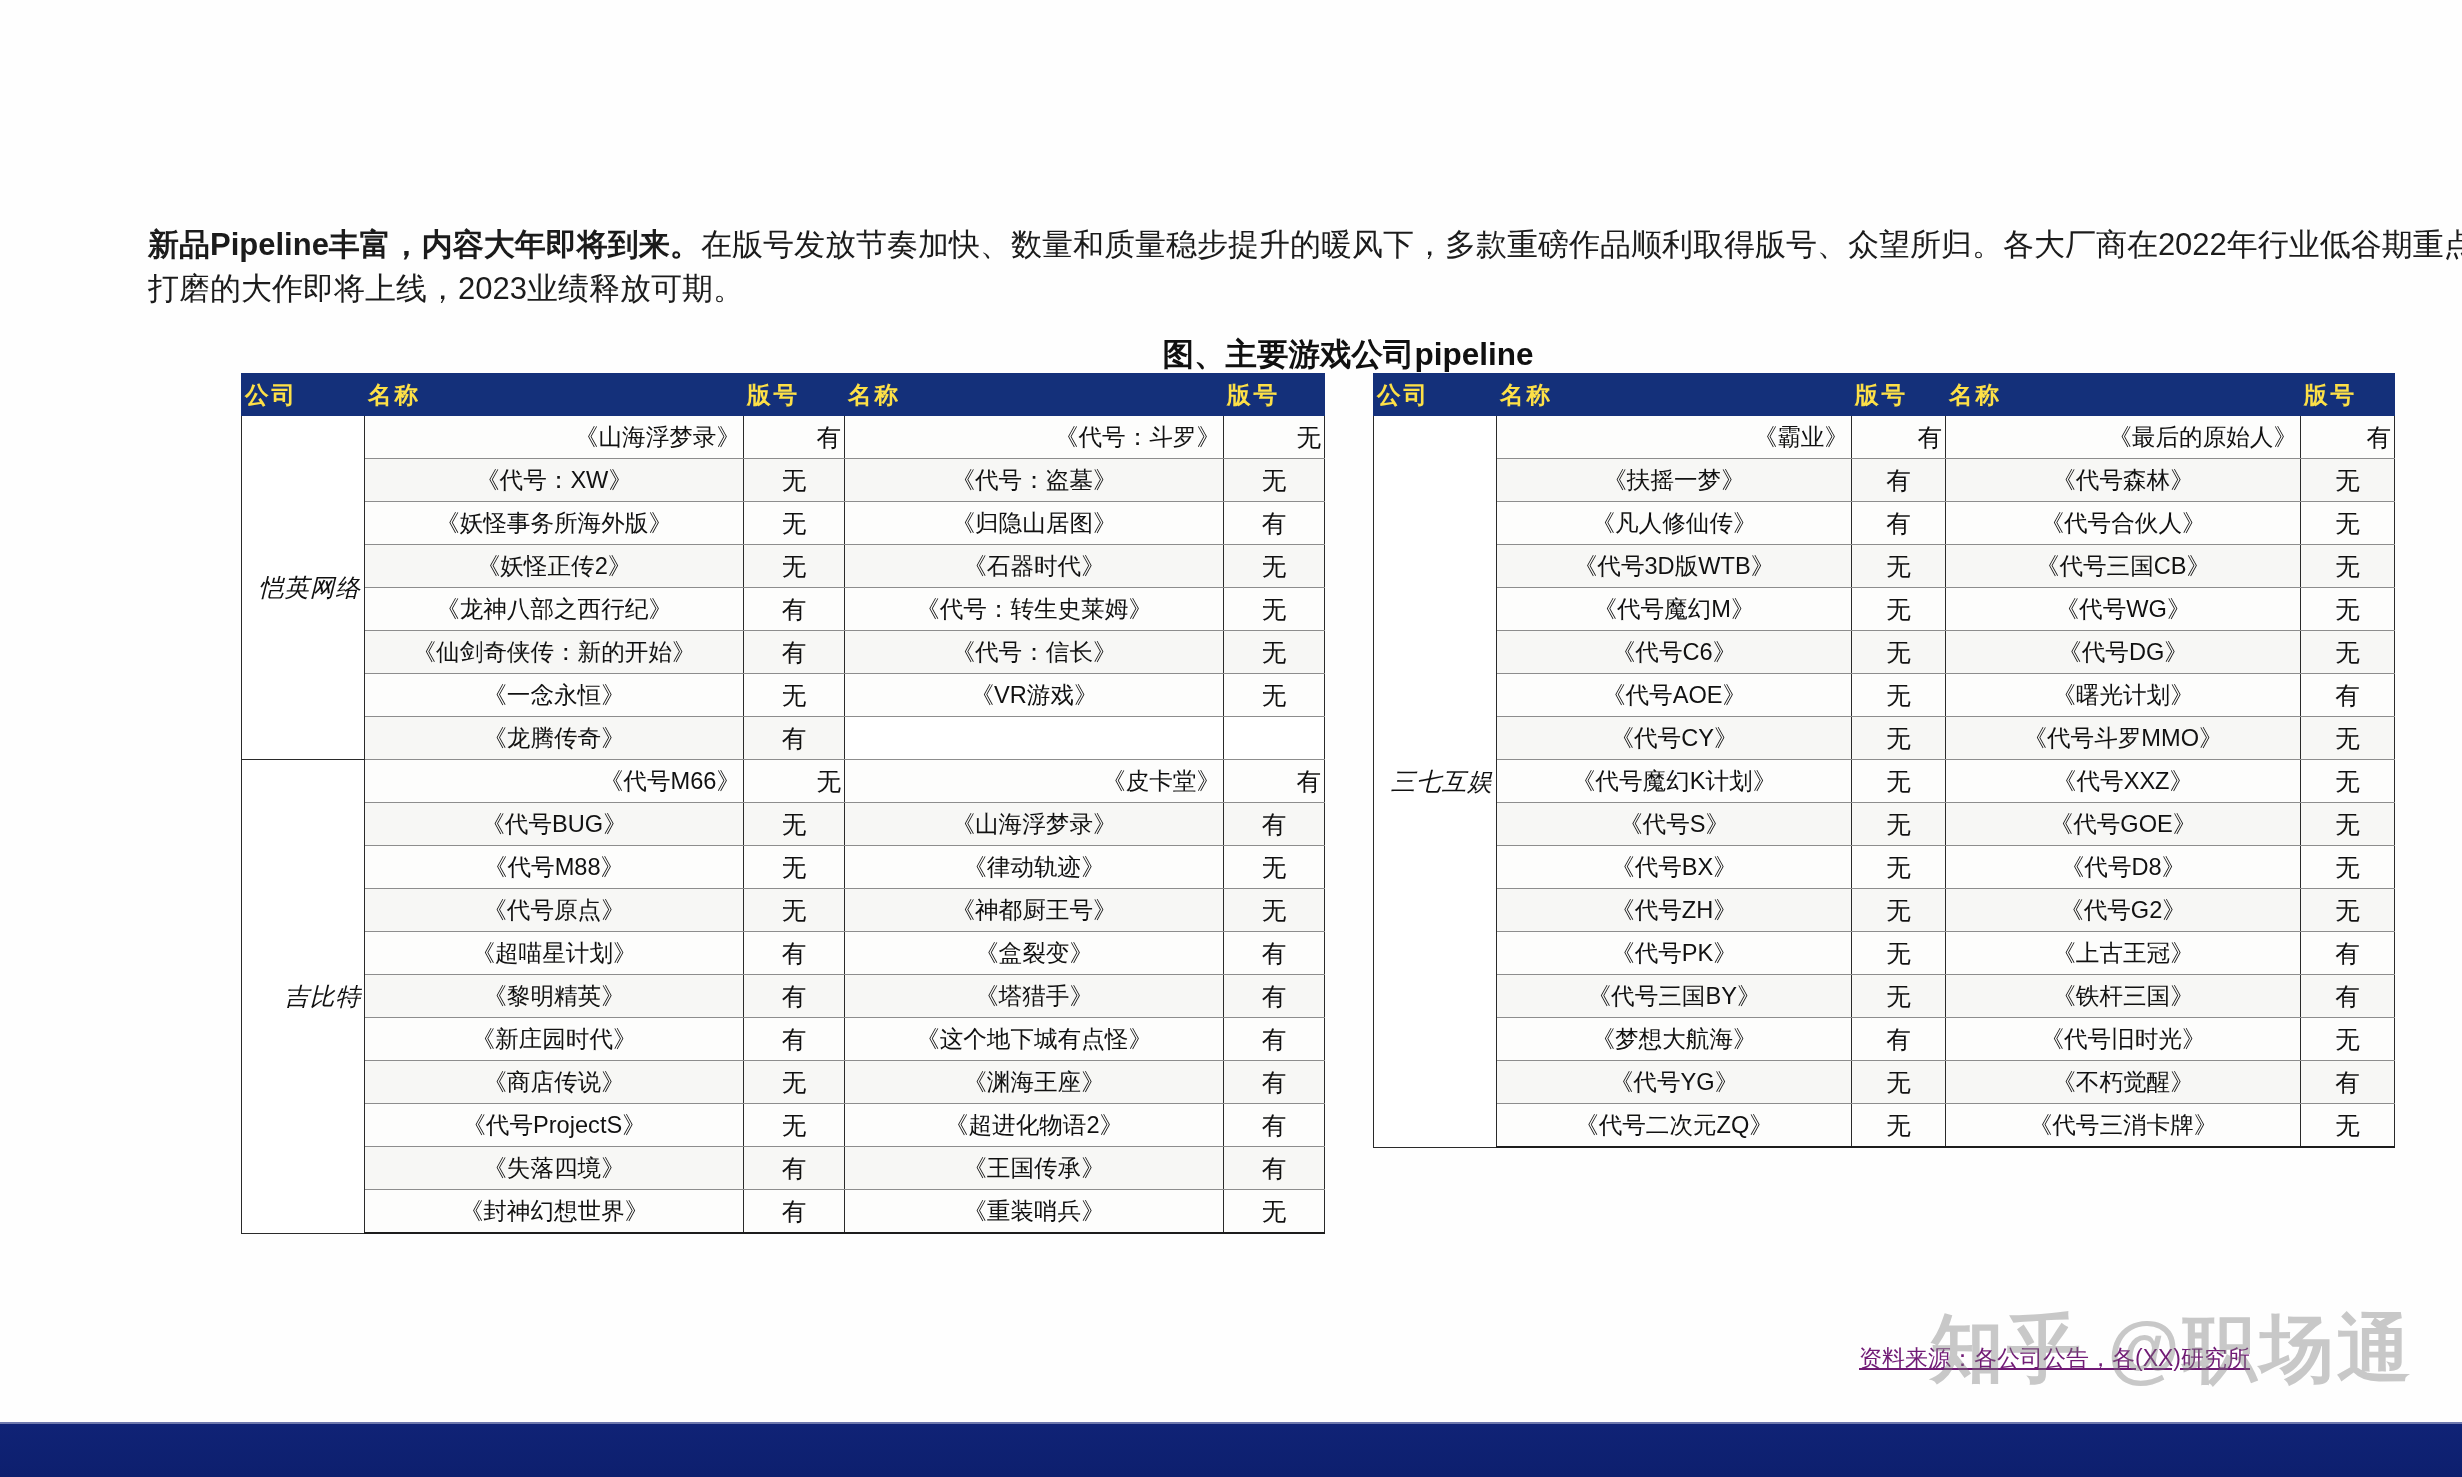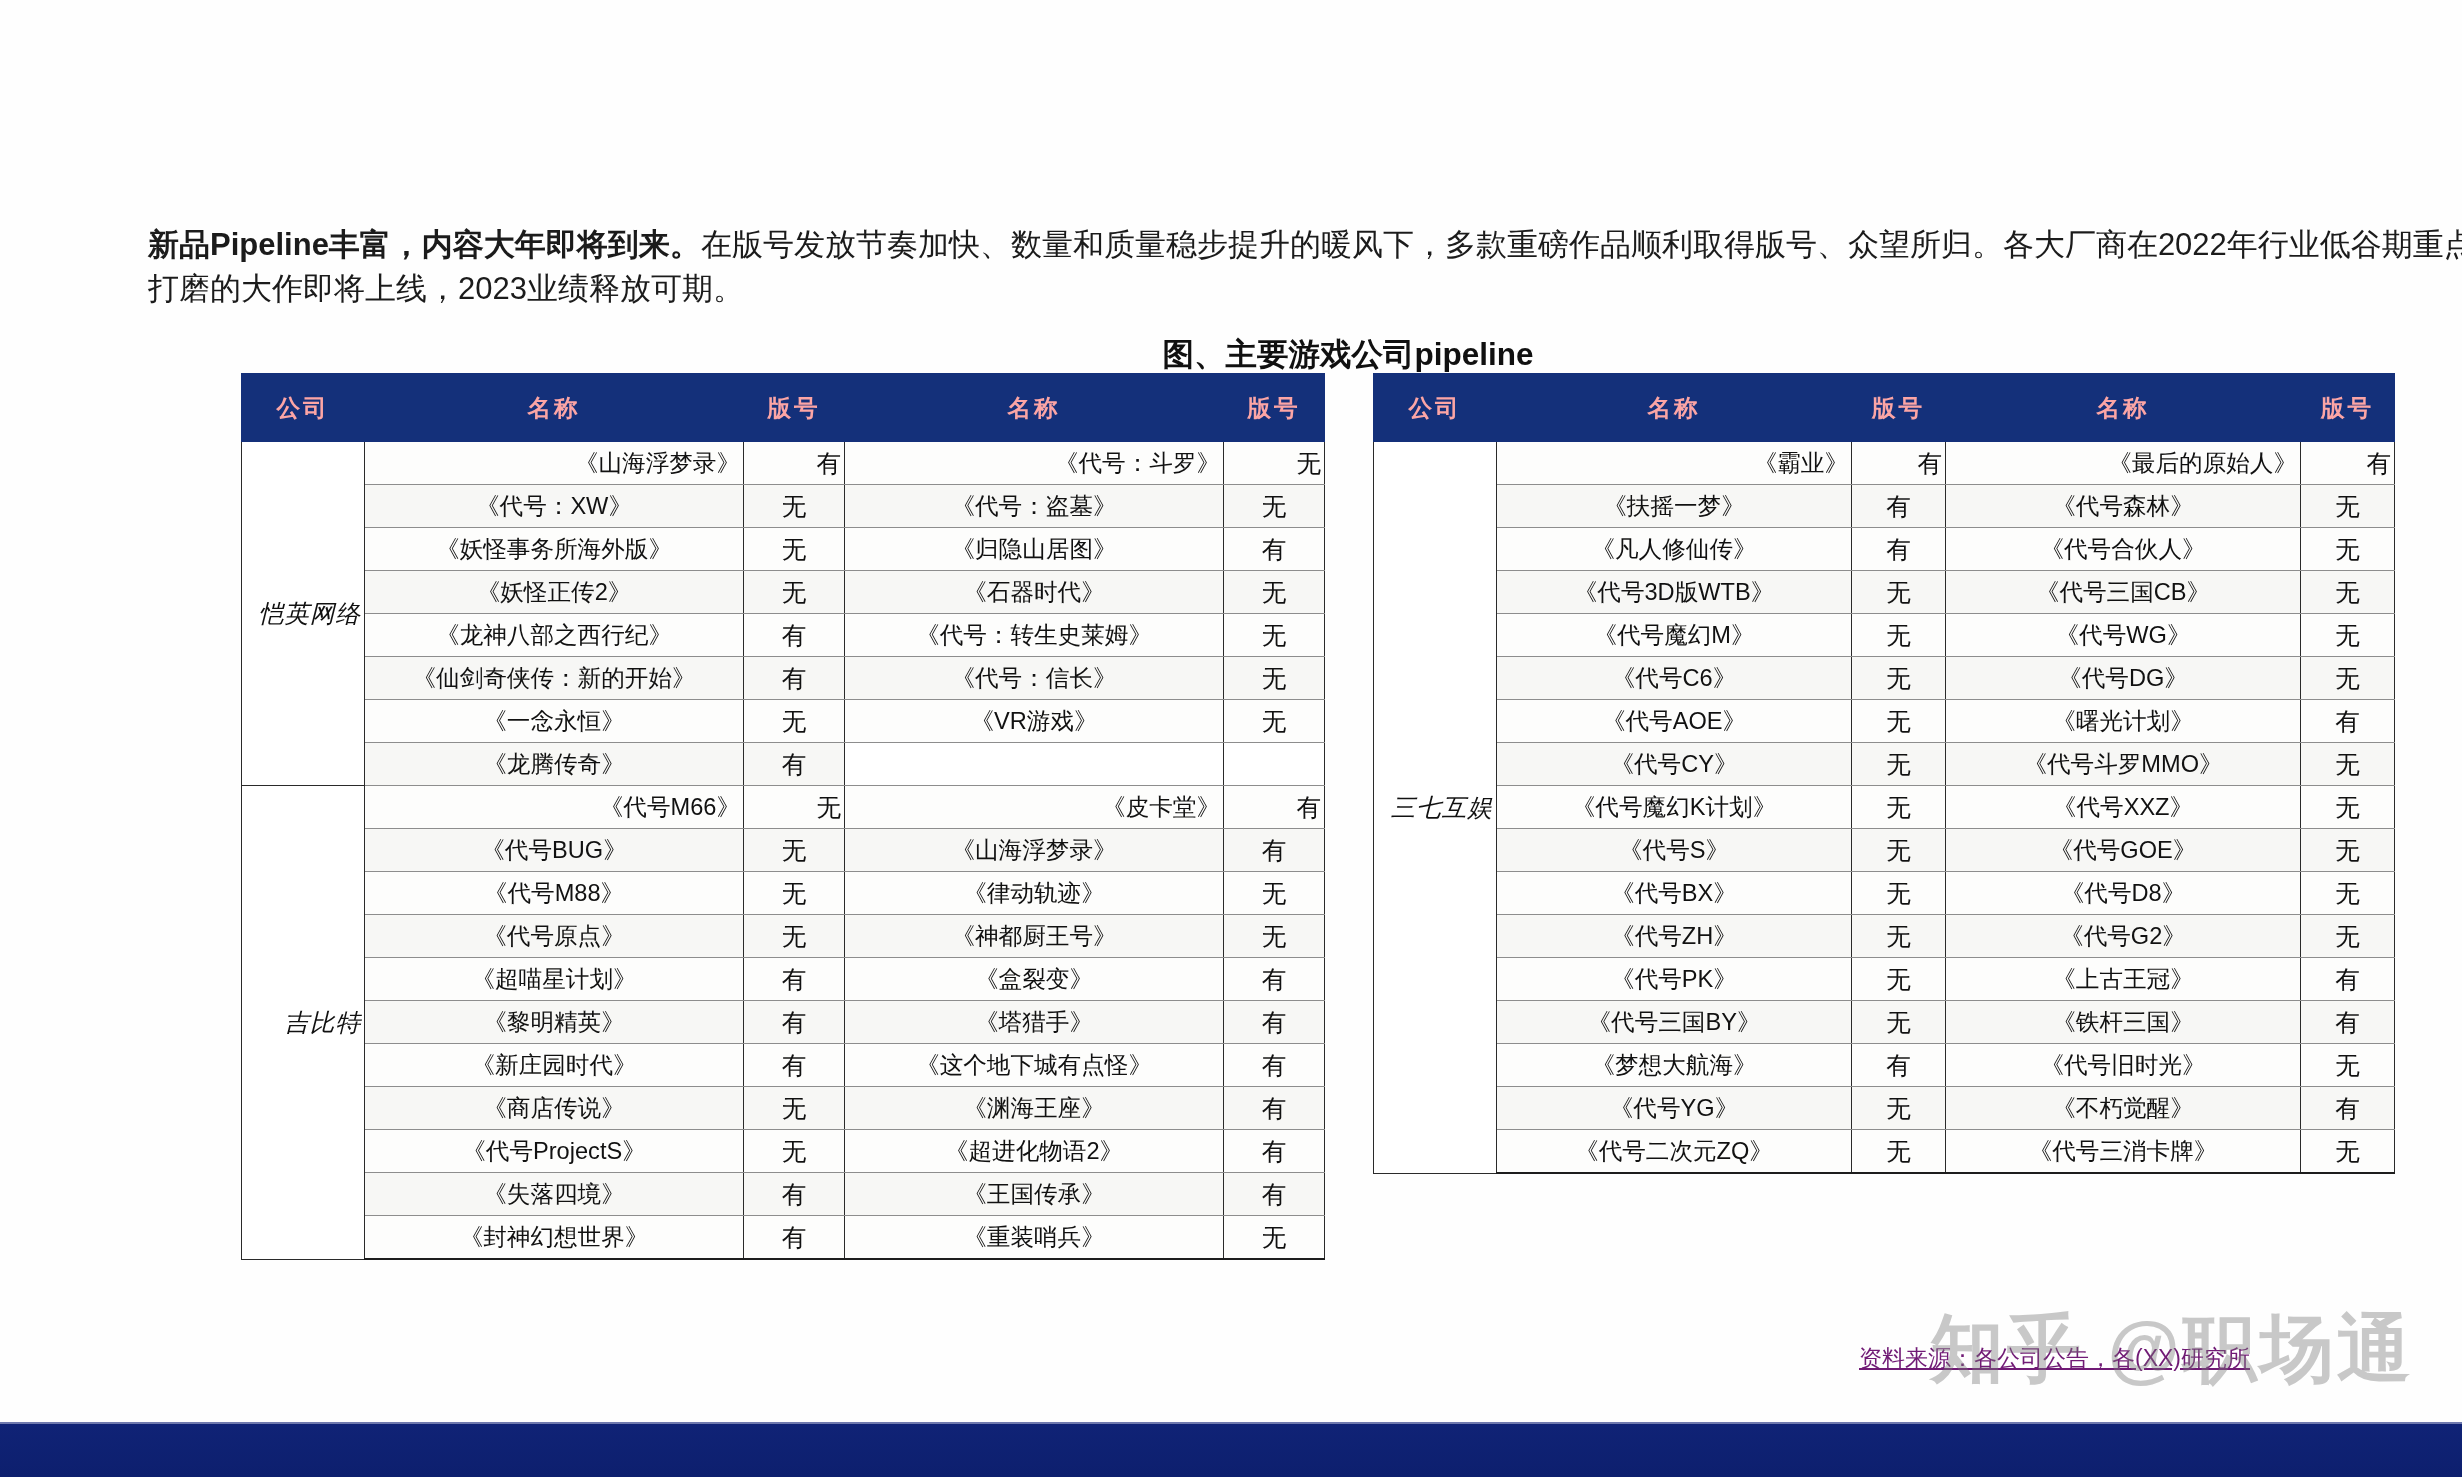--- a/index.html
+++ b/index.html
@@ -47,29 +47,29 @@
   table.pipe{
     border-collapse:collapse;
     width:100%;
     table-layout:fixed;
     background:#fff;
     font-size:23.6px;
     color:#111;
   }
   table.pipe th{
     background:#14307a;
-    color:#fca5a5;
+    color:#fde047;
     font-weight:700;
     font-size:23.6px;
     height:35px;
     border:1px solid #14307a;
     letter-spacing:3px;
-    text-align:center;
+    text-align:left;
     vertical-align:middle;
-    padding:16px;
+    padding:3px;
   }
   table.pipe td{
     border-left:1.5px solid #2a2a2a;
     border-right:1.5px solid #2a2a2a;
     border-top:1px solid #8d8d8d;
     border-bottom:1px solid #8d8d8d;
     height:42px;
     text-align:center;
     vertical-align:middle;
     padding:0 3px;

